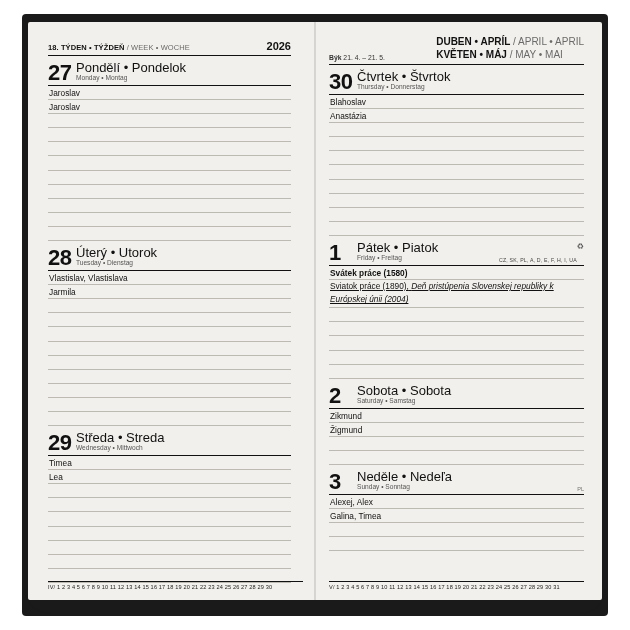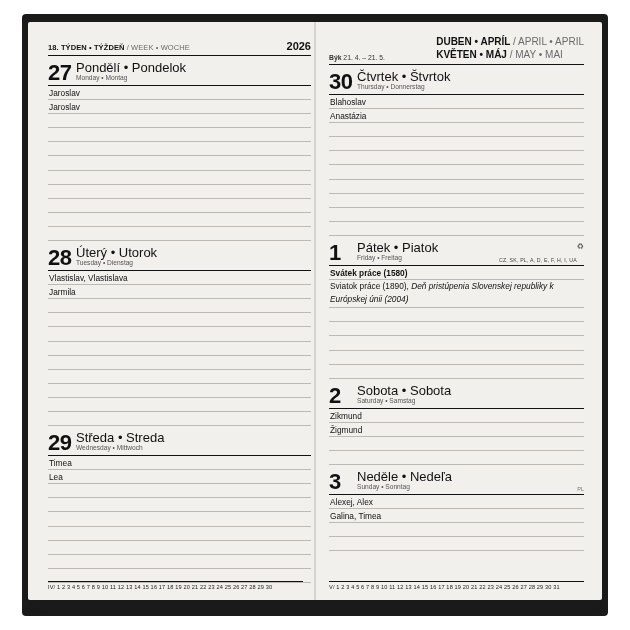--- a/index.html
+++ b/index.html
@@ -41,21 +41,21 @@
   .spread {
     position: absolute;
     inset: 0;
     display: flex;
   }
   .leaf {
     position: relative;
     width: 287px; height: 100%;
     padding: 14px 16px 8px 16px;
   }
-  .leaf.left { padding-left: 20px; padding-right: 4px; }
+  .leaf.left { padding-left: 20px; padding-right: 24px; }
   .leaf.right { padding-left: 14px; padding-right: 18px; }
 
   
   .hdr {
     display: flex;
     align-items: flex-end;
     justify-content: space-between;
     border-bottom: 1.6px solid #111;
     padding-bottom: 3px;
     margin-bottom: 6px;
@@ -107,21 +107,21 @@
     height: 14.1px;
     border-bottom: 0.8px solid #bdbab4;
     font-size: 8.3px;
     line-height: 14px;
     padding-left: 1px;
     white-space: nowrap;
     overflow: hidden;
   }
   .line.name { font-weight: normal; color: #111; }
   .line.holiday { font-weight: bold; }
-  .line.two { height: 28.2px; line-height: 13.2px; white-space: normal; border-bottom: 0.8px solid #bdbab4; }
+  .line.two { height: 28.2px; line-height: 13.2px; white-space: normal; border-bottom: 0.8px solid #bdbab4; text-decoration: underline; }
   .line i { font-style: italic; font-weight: normal; }
 
   .gap { height: 6px; }
 
   
   .footer {
     position: absolute;
     left: 16px; right: 14px; bottom: 10px;
     border-top: 1px solid #111;
     padding-top: 2px;

